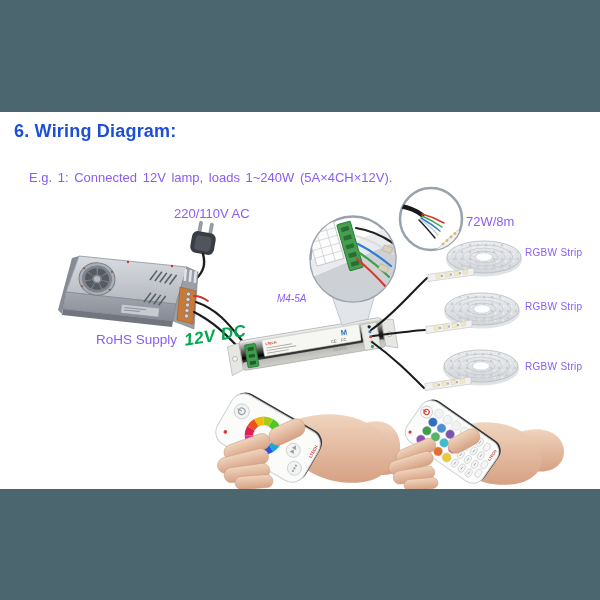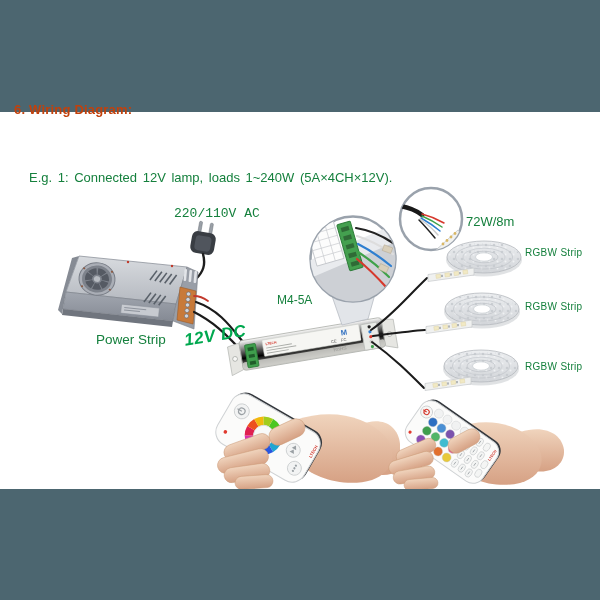--- a/index.html
+++ b/index.html
@@ -2,45 +2,45 @@
 <html><head>
 <meta charset="utf-8">
 <style>
   html,body{margin:0;padding:0;}
   body{width:600px;height:600px;position:relative;background:#ffffff;overflow:hidden;
        font-family:"Liberation Sans",sans-serif;}
   .band{position:absolute;left:0;width:600px;background:#4C6670;z-index:2;}
   #band-top{top:0;height:112px;}
   #band-bottom{top:489px;height:111px;}
   #scene{position:absolute;left:0;top:0;z-index:1;}
-  .lbl{position:absolute;color:#15803d;font-size:13px;white-space:nowrap;z-index:3;}
-  #heading{left:14px;top:102px;font-size:13px;font-weight:bold;color:#c2410c;letter-spacing:.2px;}
+  .lbl{position:absolute;color:#8b5cf6;font-size:13px;white-space:nowrap;z-index:3;}
+  #heading{left:14px;top:121px;font-size:18px;font-weight:bold;color:#1d4ed8;letter-spacing:.2px;}
   #example{left:29px;top:170px;word-spacing:2px;}
-  #ac-label{left:174px;top:206px;font-family:Liberation Mono, monospace;}
+  #ac-label{left:174px;top:206px;}
   #ps-label{left:96px;top:332px;font-size:13.5px;}
   #dc-label{left:184px;top:326px;color:#00A84F;font-size:17px;font-weight:bold;font-style:italic;
             transform:rotate(-9deg);letter-spacing:.5px;}
-  #model-label{left:277px;top:293px;font-size:12px;}
+  #model-label{left:277px;top:293px;font-size:10px;font-style:italic;}
   #strip-power-label{left:466px;top:214px;}
   .rgbw{font-size:10px;letter-spacing:.3px;}
   #rgbw-1{left:525px;top:247px;}
   #rgbw-2{left:525px;top:301px;}
   #rgbw-3{left:525px;top:361px;}
   svg text{font-family:"Liberation Sans",sans-serif;}
 </style>
 </head>
 <body>
 
 <div class="band" id="band-top"></div>
 <div class="band" id="band-bottom"></div>
 
 <div class="lbl" id="heading">6. Wiring Diagram:</div>
 <div class="lbl" id="example">E.g. 1: Connected 12V lamp, loads 1~240W (5A×4CH×12V).</div>
 <div class="lbl" id="ac-label">220/110V AC</div>
-<div class="lbl" id="ps-label">Power Strip</div>
+<div class="lbl" id="ps-label">RoHS Supply</div>
 <div class="lbl" id="dc-label">12V DC</div>
 <div class="lbl" id="model-label">M4-5A</div>
 <div class="lbl" id="strip-power-label">72W/8m</div>
 <div class="lbl rgbw" id="rgbw-1">RGBW Strip</div>
 <div class="lbl rgbw" id="rgbw-2">RGBW Strip</div>
 <div class="lbl rgbw" id="rgbw-3">RGBW Strip</div>
 
 <svg id="scene" width="600" height="600" viewBox="0 0 600 600">
   <defs>
     <linearGradient id="psuTop" x1="0" y1="0" x2="0" y2="1">

